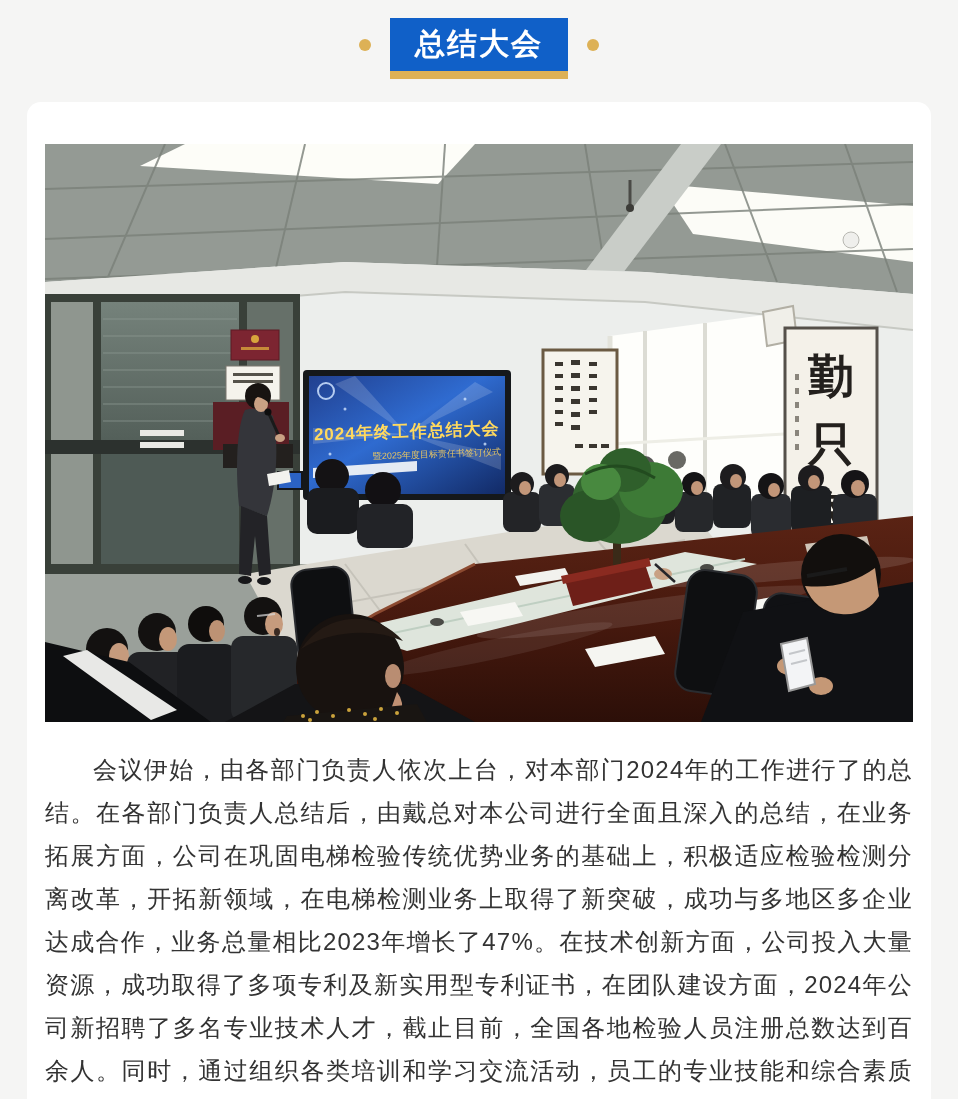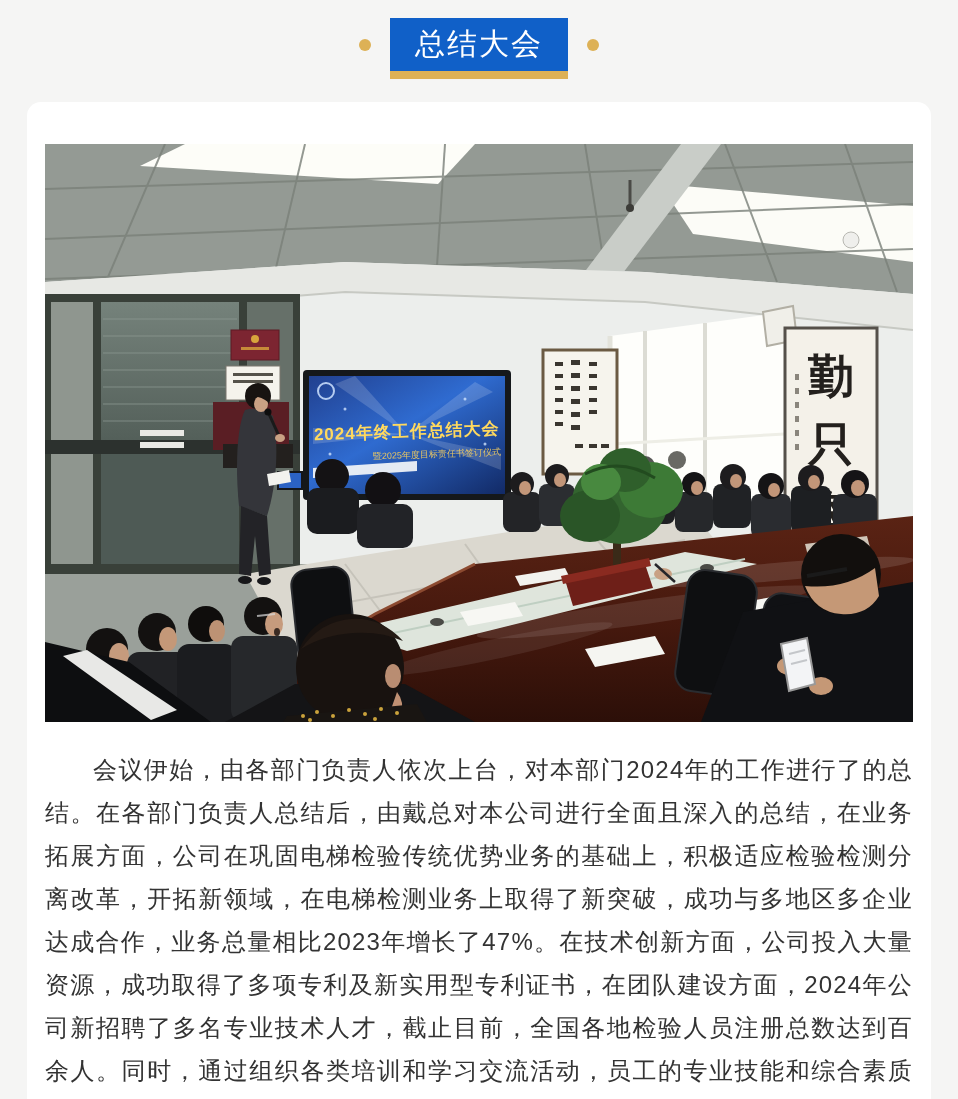--- a/index.html
+++ b/index.html
@@ -13,21 +13,21 @@
     padding-top:18px;
     display:flex;align-items:center;justify-content:center;
   }
   .dot{
     width:12px;height:12px;border-radius:50%;
     background:#ddb156;flex:0 0 auto;
   }
   .title-box{
     margin:0 19px;position:relative;
     background:#1060c8;color:#ffffff;
-    font-size:30px;font-weight:normal;letter-spacing:2px;
+    font-size:30px;font-weight:bold;letter-spacing:2px;
     padding:11px 25px 12px 25px;line-height:30px;
   }
   .title-box::after{
     content:"";position:absolute;left:0;right:0;bottom:-8px;height:8px;
     background:#ddb156;
   }
   
   .card{
     margin:31px 27px 0 27px;
     background:#ffffff;border-radius:14px;

